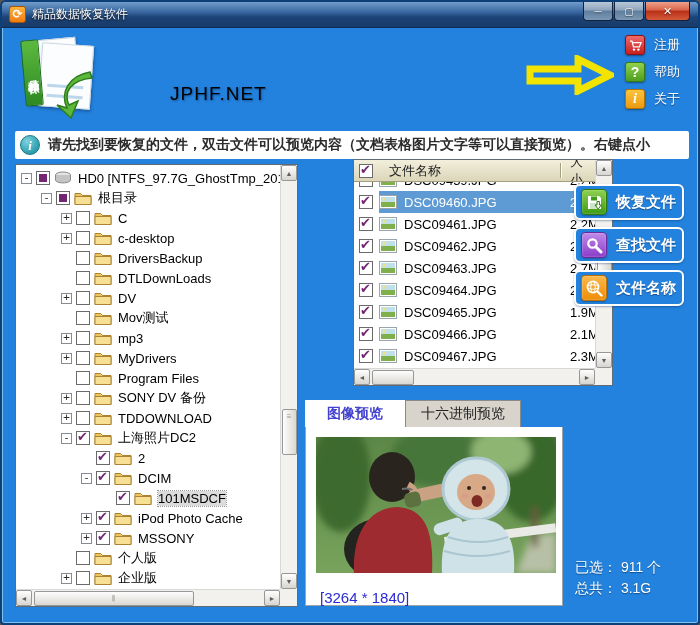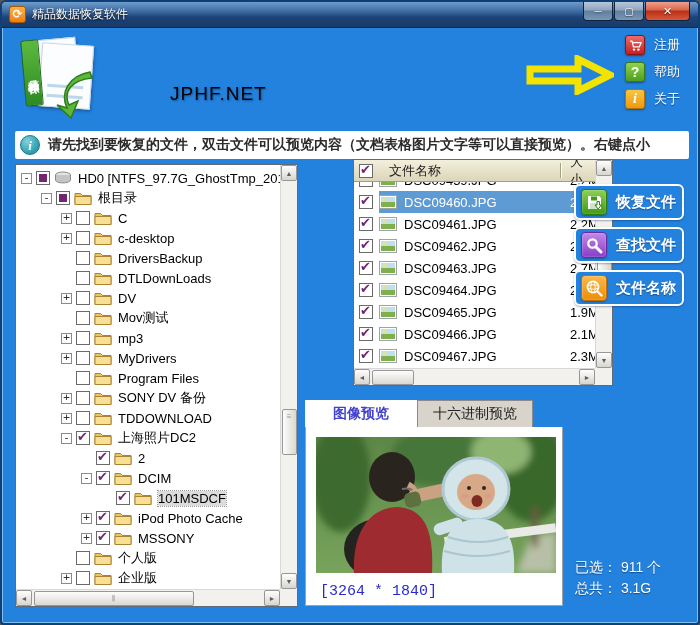--- a/index.html
+++ b/index.html
@@ -104,25 +104,25 @@
   .aicon{width:26px;height:26px;margin-left:5px;border-radius:4px;display:flex;align-items:center;justify-content:center;box-shadow:inset 0 0 2px rgba(255,255,255,.5),0 1px 2px rgba(0,0,0,.3);}
   .aicon[data-icon="recover-icon"]{background:linear-gradient(#8ed052,#3f9a14);border:1px solid #2e7a0c;}
   .aicon[data-icon="find-icon"]{background:linear-gradient(#c08ae8,#8a3cc8);border:1px solid #6a2a9e;}
   .aicon[data-icon="save-scan-icon"],.aicon[data-icon="rescan-icon"]{background:linear-gradient(#fbb84b,#ed8d06);border:1px solid #c06f04;}
   .albl{color:#fff;font-size:15px;font-weight:bold;margin-left:9px;text-shadow:0 1px 1px rgba(0,30,70,.5);}
 
   
   #preview-panel{position:absolute;left:303px;top:398px;width:258px;height:206px;}
   .tabs{position:absolute;left:0;top:0;right:0;height:27px;display:flex;}
   .tab{height:27px;padding:0 15px;display:flex;align-items:center;font-size:14px;cursor:pointer;}
-  .tab.active{background:#fff;color:#4343cf;font-weight:bold;width:112px;justify-content:center;}
+  .tab.active{background:#fff;color:#4343cf;font-weight:bold;width:100px;justify-content:center;}
   .tab:not(.active){background:#d8d4cb;border:1px solid #8a8a8a;border-bottom:none;color:#222;}
   .preview-body{position:absolute;left:0;top:27px;right:0;bottom:0;background:#fff;border:1px solid #9aa2aa;border-top:none;}
   .photo{position:absolute;left:10px;top:10px;}
-  .photo-caption{position:absolute;left:14px;top:156px;color:#2a2ad4;font-size:15px;font-family:Liberation Mono, monospace;}
+  .photo-caption{position:absolute;left:14px;top:162px;color:#2a2ad4;font-size:15px;}
 
   
   .status{position:absolute;left:573px;top:555px;color:#fff;font-size:14px;line-height:21px;text-shadow:0 1px 1px rgba(0,30,70,.5);}
 </style>
 </head>
 <body>
 
 <div id="window">
 
   <div class="titlebar">

